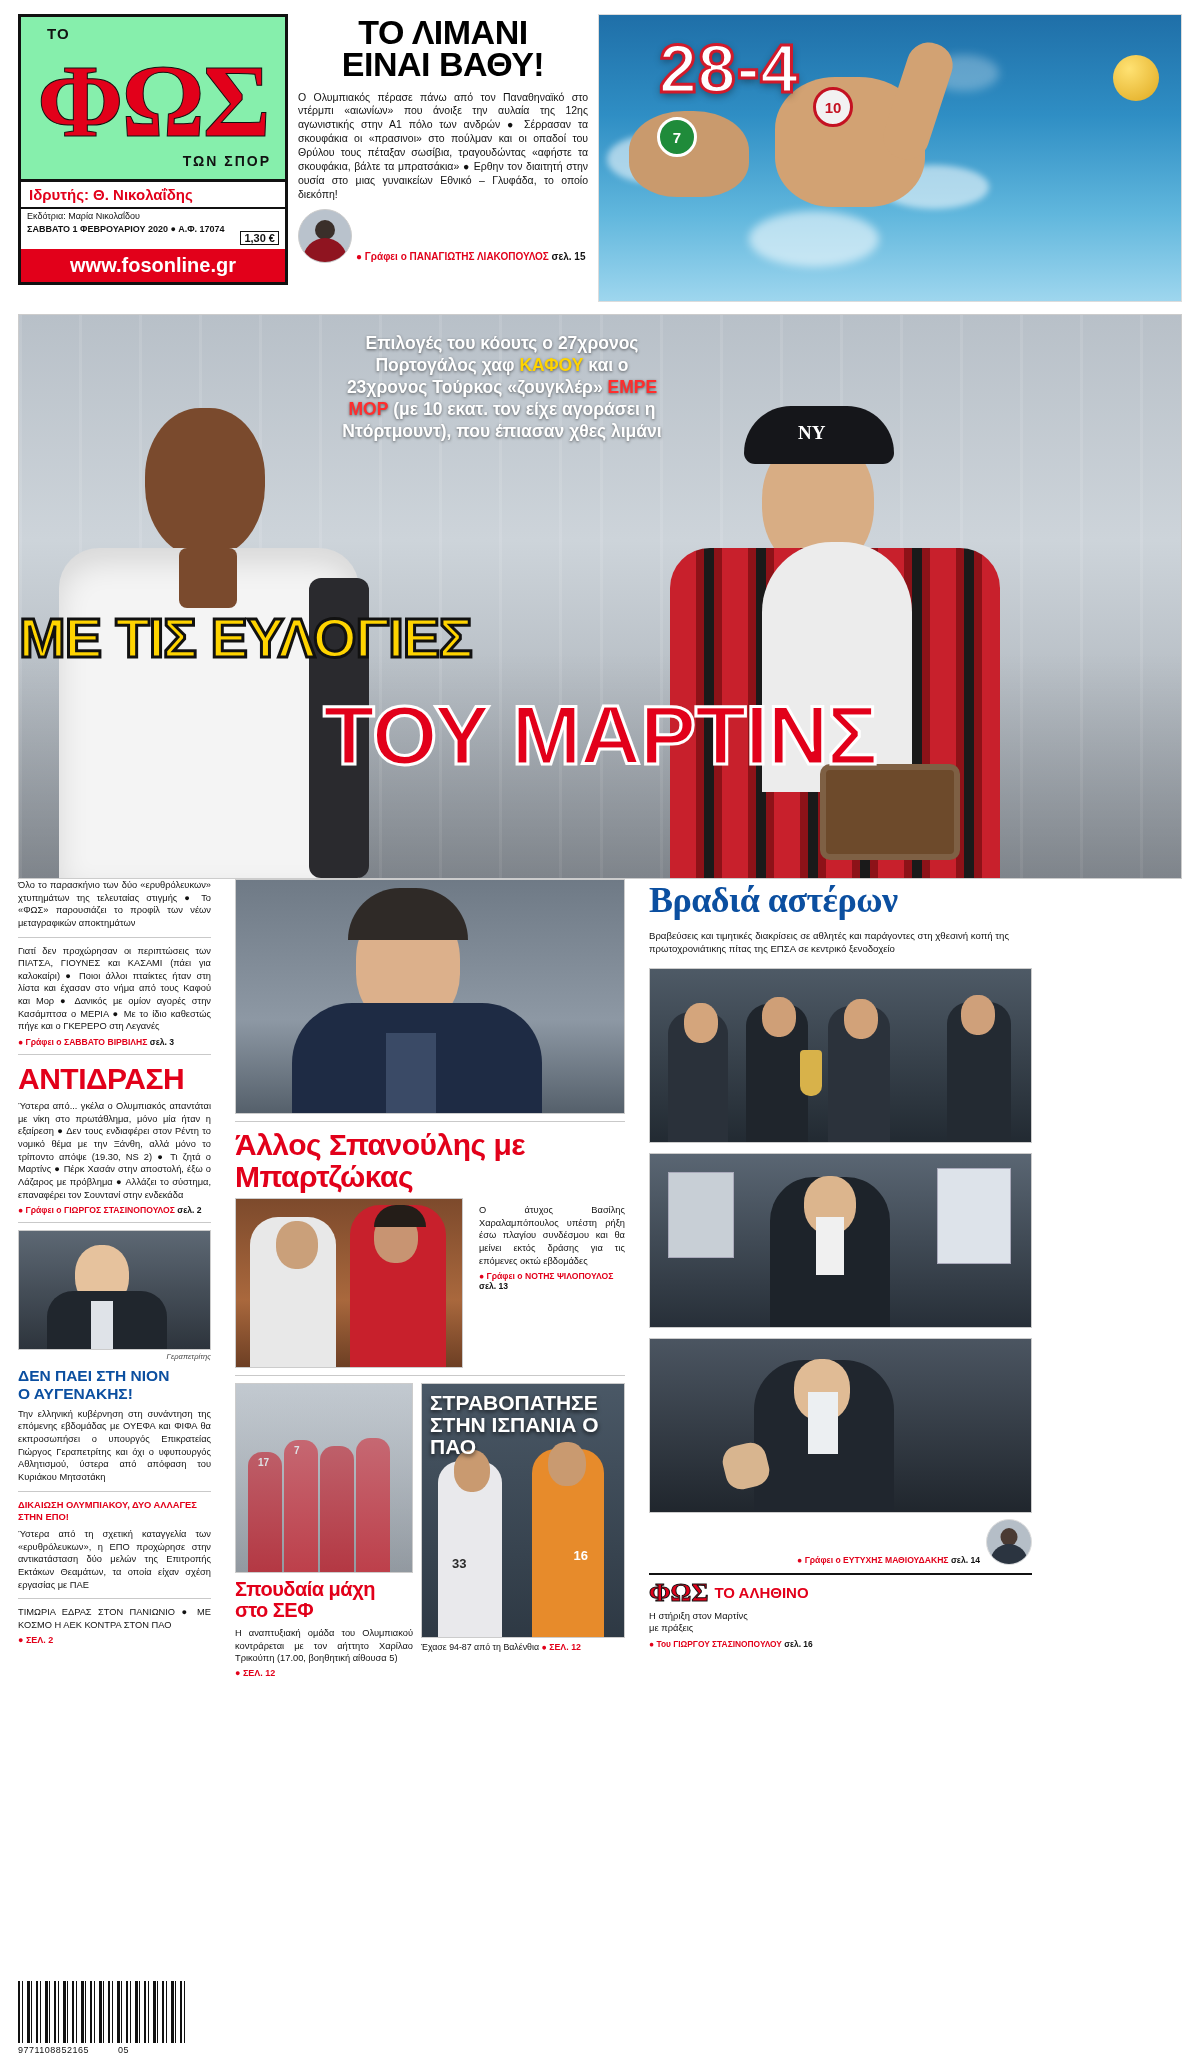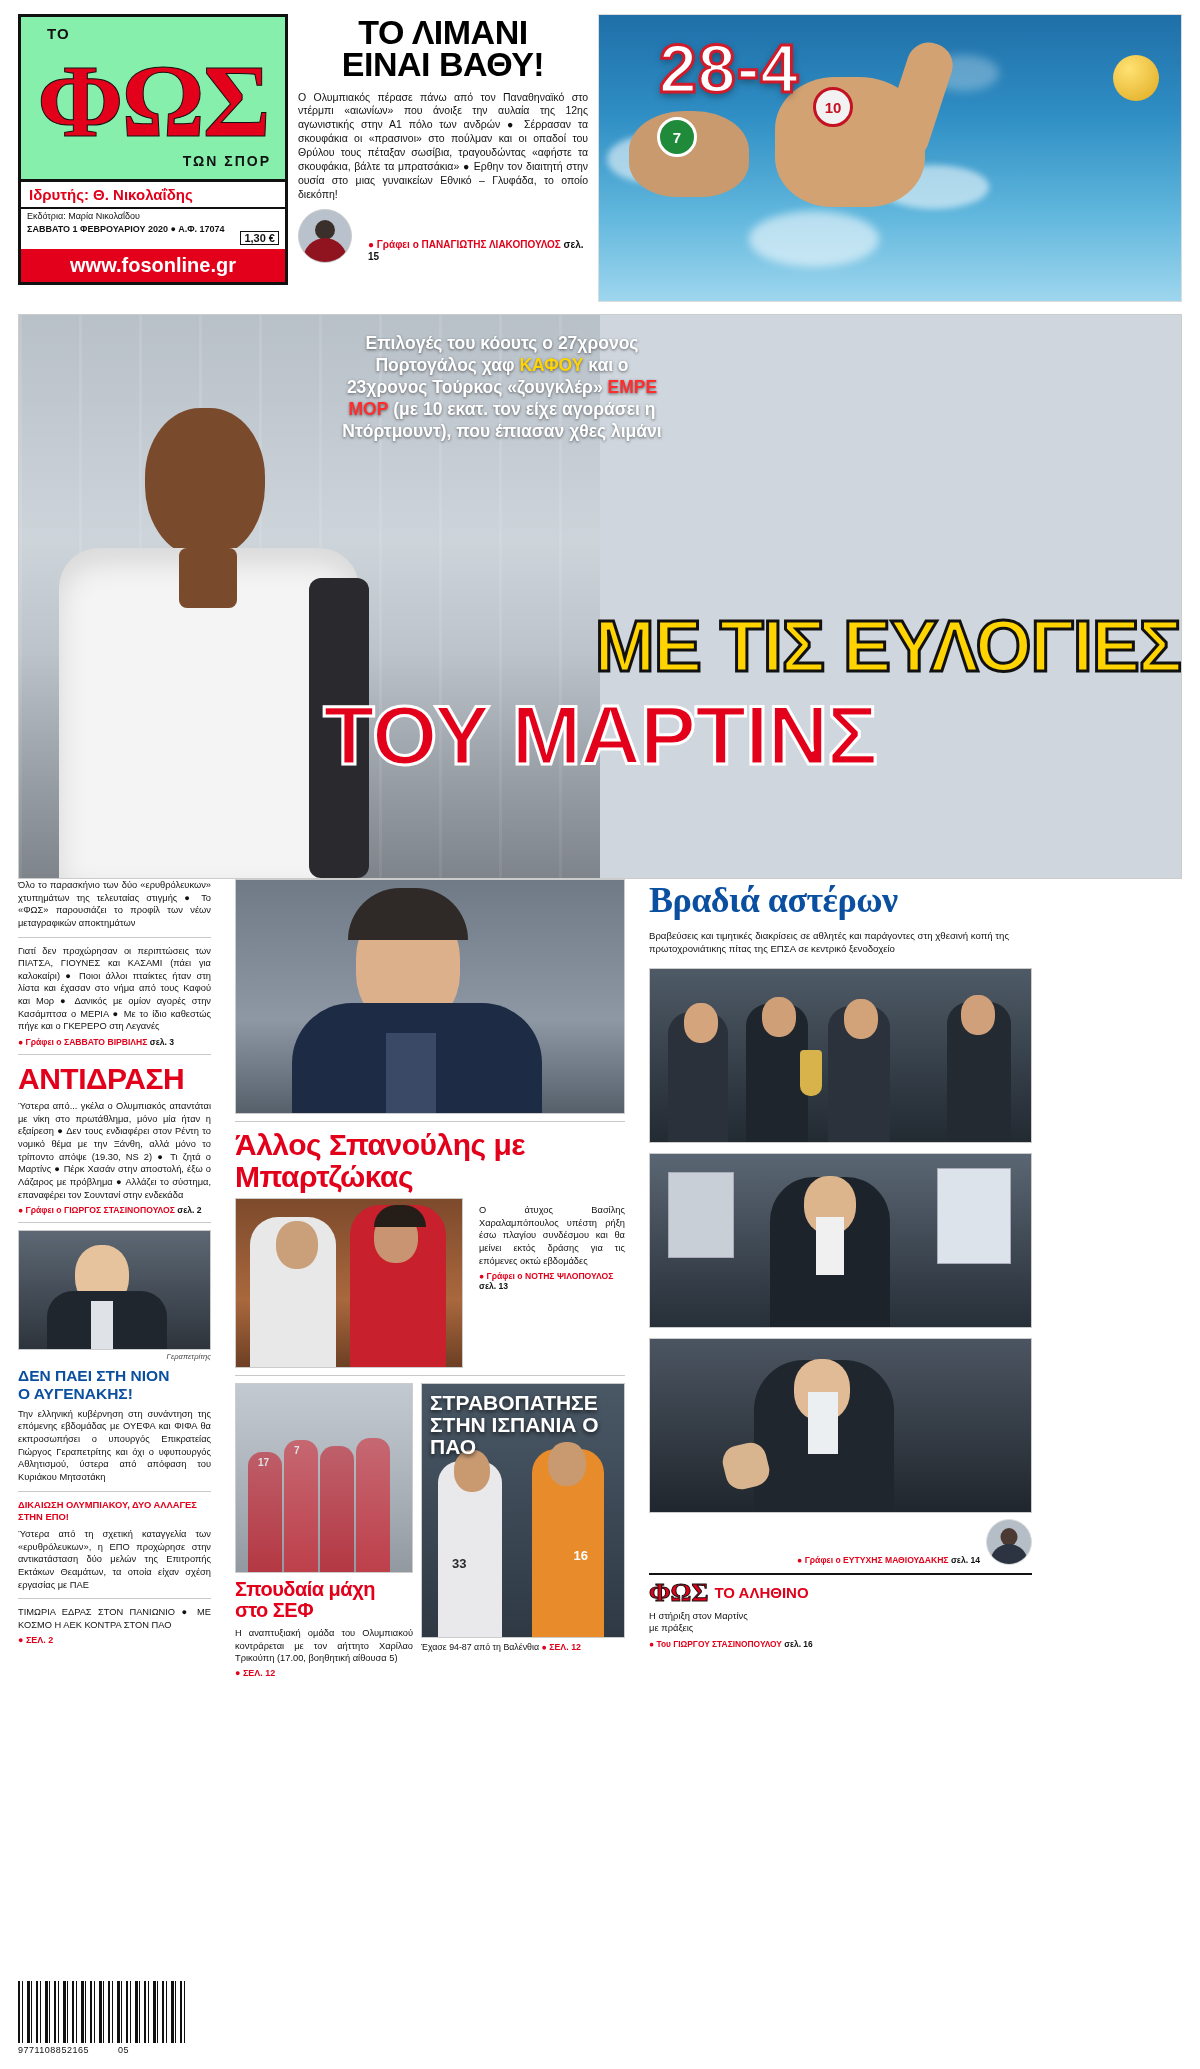--- a/index.html
+++ b/index.html
@@ -64,21 +64,21 @@
   .lead-col { width: 290px; position: relative; }
   .lead-title {
     color: #000000; font-weight: bold; font-size: 34px; line-height: 0.95;
     letter-spacing: -0.5px; text-align: center; margin-top: 2px;
     font-family: "Liberation Sans", sans-serif;
   }
   .lead-body {
     font-size: 10.5px; line-height: 1.32; text-align: justify; margin-top: 10px;
     color: #111;
   }
-  .byline-row { display: flex; align-items: flex-end; gap: 16px; margin-top: 8px; }
+  .byline-row { display: flex; align-items: flex-end; gap: 4px; margin-top: 8px; text-align: center; }
   .byline-avatar {
     width: 54px; height: 54px; border-radius: 50%; overflow: hidden;
     background: #b9c2cc; position: relative; flex: 0 0 auto; border: 1px solid #ccc;
   }
   .byline-avatar .head {
     position: absolute; left: 50%; top: 10px; transform: translateX(-50%);
     width: 20px; height: 20px; border-radius: 50%; background: #3a2f2a;
   }
   .byline-avatar .body {
     position: absolute; left: 50%; bottom: 0; transform: translateX(-50%);
@@ -136,22 +136,22 @@
   .p-torso { position:absolute; bottom:0; border-radius: 40px 40px 0 0; }
 
   .hero-callout {
     position: absolute; top: 18px; left: 318px; width: 330px;
     text-align: center; line-height: 1.25; font-weight: bold; font-size: 17.5px;
     color: #fff; text-shadow: 0 1px 3px rgba(0,0,0,.55);
   }
   .hero-callout .y { color: #ffd400; }
   .hero-callout .r { color: #ff2d2d; }
   .hero-title-1 {
-    position: absolute; left: 0; right: 0; top: 295px; text-align: right;
-    font-size: 72px; font-weight: bold; color: #ffd400; letter-spacing: -1px;
+    position: absolute; left: 0; right: 0; top: 295px; text-align: left;
+    font-size: 56px; font-weight: bold; color: #ffd400; letter-spacing: -1px;
     -webkit-text-stroke: 3px #111; line-height: 1;
   }
   .hero-title-2 {
     position: absolute; left: 0; right: 0; top: 378px; text-align: center;
     font-size: 84px; font-weight: bold; color: #e2001a; letter-spacing: -1px;
     -webkit-text-stroke: 3px #fff; line-height: 1;
   }
 
   
   .body-grid {
@@ -325,20 +325,36 @@
 
   <div class="hero">
     <div class="hero-photo-left">
       <div class="terminal-bg"></div>
 
       <div class="person" style="left:40px; width:300px; height:470px;">
         <div class="p-head" style="left:86px; top:0; width:120px; height:150px; background:#7a4a2d;"></div>
         <div class="p-torso" style="left:0; width:300px; height:330px; background:#f4f4f4; box-shadow: inset 0 14px 30px rgba(0,0,0,.12);"></div>
         <div style="position:absolute; left:120px; top:140px; width:58px; height:60px; background:#7a4a2d; border-radius:8px;"></div>
         <div style="position:absolute; left:250px; bottom:0; width:60px; height:300px; background:#2a2a2e; border-radius:12px;"></div>
+      </div>
+    </div>
+    <div class="hero-photo-right">
+      <div class="terminal-bg"></div>
+
+      <div class="person" style="left:70px; width:330px; height:500px;">
+        <div class="p-head" style="left:92px; top:58px; width:112px; height:136px; background:#d8ad84;"></div>
+
+        <div style="position:absolute; left:74px; top:28px; width:150px; height:58px; background:#15161a; border-radius:60px 60px 14px 14px;"></div>
+        <div style="position:absolute; left:128px; top:44px; color:#fff; font-weight:bold; font-size:19px; font-family:'Liberation Serif',serif;">NY</div>
+        <div class="p-torso" style="left:0; width:330px; height:330px;
+             background: repeating-linear-gradient(90deg,#c8202c 0 26px,#8d1218 26px 34px,#1a1a1a 34px 44px,#8d1218 44px 52px);"></div>
+        <div style="position:absolute; left:92px; bottom:86px; width:150px; height:250px; background:#ececec; border-radius:70px 70px 0 0;"></div>
+
+        <div style="position:absolute; left:150px; bottom:18px; width:140px; height:96px; background:#6d4a2b; border-radius:10px;
+             box-shadow: inset 0 0 0 6px rgba(255,255,255,.12);"></div>
       </div>
     </div>
 
     <div class="hero-callout">
       <span>Επιλογές του κόουτς ο 27χρονος Πορτογάλος χαφ </span><span class="y">ΚΑΦΟΥ</span><span> και ο 23χρονος Τούρκος «ζουγκλέρ» </span><span class="r">ΕΜΡΕ ΜΟΡ</span><span> (με 10 εκατ. τον είχε αγοράσει η Ντόρτμουντ), που έπιασαν χθες λιμάνι</span>
     </div>
 
     <div class="hero-title-1">ΜΕ ΤΙΣ ΕΥΛΟΓΙΕΣ</div>
     <div class="hero-title-2">ΤΟΥ ΜΑΡΤΙΝΣ</div>
   </div>

